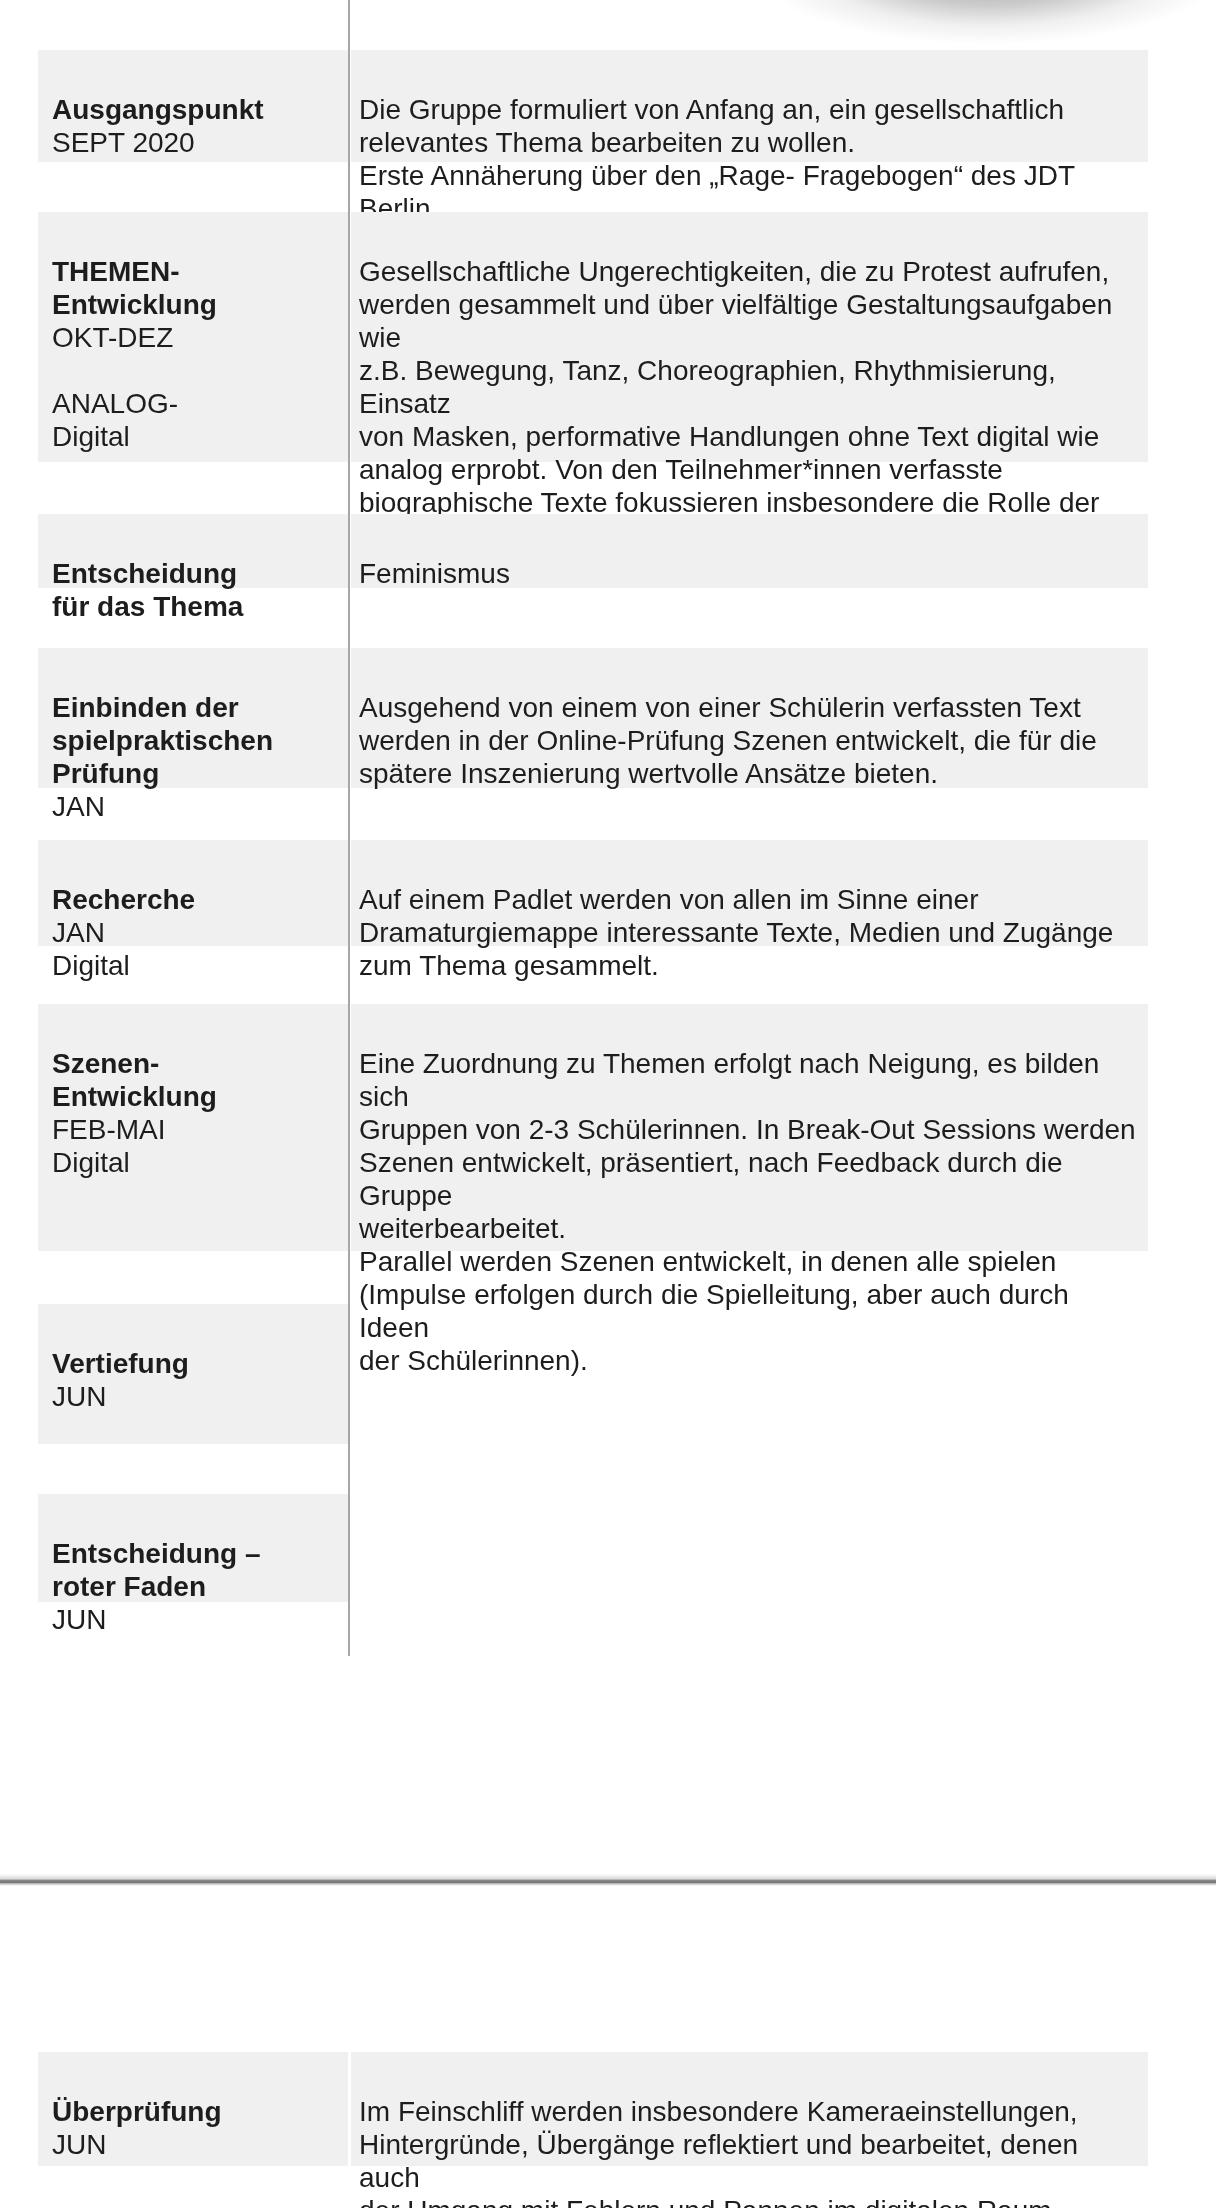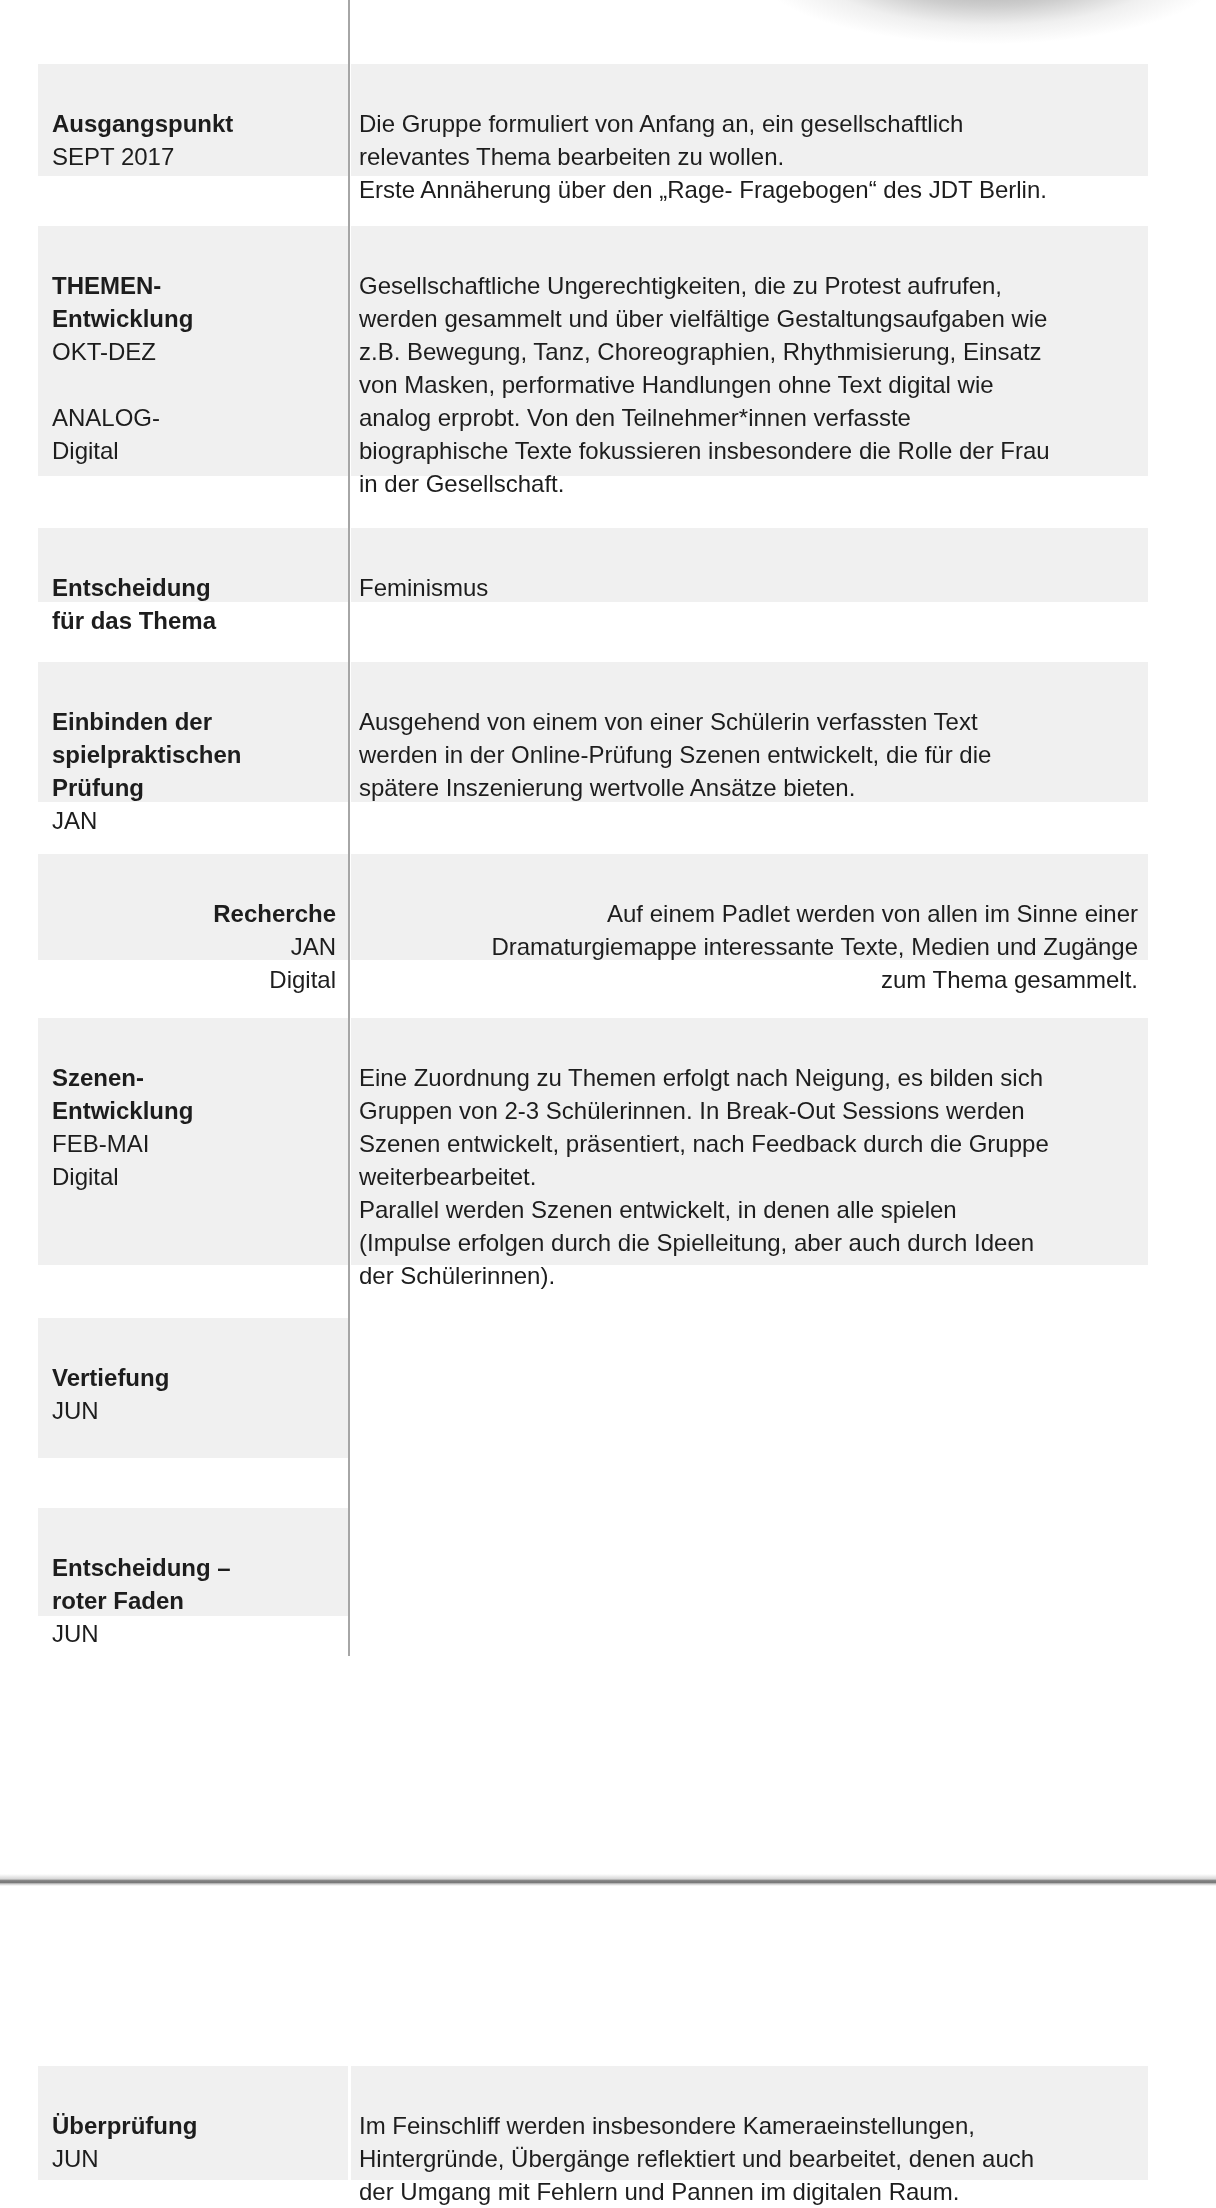--- a/index.html
+++ b/index.html
@@ -39,53 +39,53 @@
     background:linear-gradient(to bottom,
       rgba(210,210,210,0) 0%,
       #d6d6d6 42%,
       #8a8a8a 52%,
       var(--divider_dark) 70%,
       #c9c9c9 82%,
       rgba(255,255,255,0) 100%);
   }
   .row{position:absolute;left:38px;width:1110px;}
   .cell{
-    position:absolute;top:14px;height:100%;
+    position:absolute;top:0;height:100%;
     background:var(--cell_bg);
     box-sizing:border-box;
-    font-size:24px;line-height:33px;
+    font-size:28px;line-height:33px;
     white-space:pre-line;
   }
   .cell.left{left:0;width:310px;padding:10px 12px 0 14px;}
   .cell.right{left:313px;width:797px;padding:10px 10px 0 8px;}
   .phase-title{font-weight:bold;}
   
   .r1{top:50px;height:112px;}
   .r2{top:212px;height:250px;}
   .r3{top:514px;height:74px;padding-left:20px;}
   .r4{top:648px;height:140px;}
-  .r5{top:840px;height:106px;text-align:right;}
+  .r5{top:840px;height:106px;}
   .r6{top:1004px;height:247px;}
   .r7{top:1304px;height:140px;}
   .r8{top:1494px;height:108px;}
   .r9{top:2052px;height:114px;}
 </style>
 </head>
 <body>
 
 <div class="page">
 
   <div class="top-shadow"></div>
   <div class="col-line"></div>
   <div class="page-break"></div>
 
   <div class="row r1">
     <div class="cell left">
       <span class="phase-title">Ausgangspunkt
-</span><span>SEPT 2017
+</span><span>SEPT 2020
 </span>
     </div>
     <div class="cell right">
       <span>Die Gruppe formuliert von Anfang an, ein gesellschaftlich
 relevantes Thema bearbeiten zu wollen.
 Erste Annäherung über den „Rage- Fragebogen“ des JDT Berlin.
 </span>
     </div>
   </div>
 

